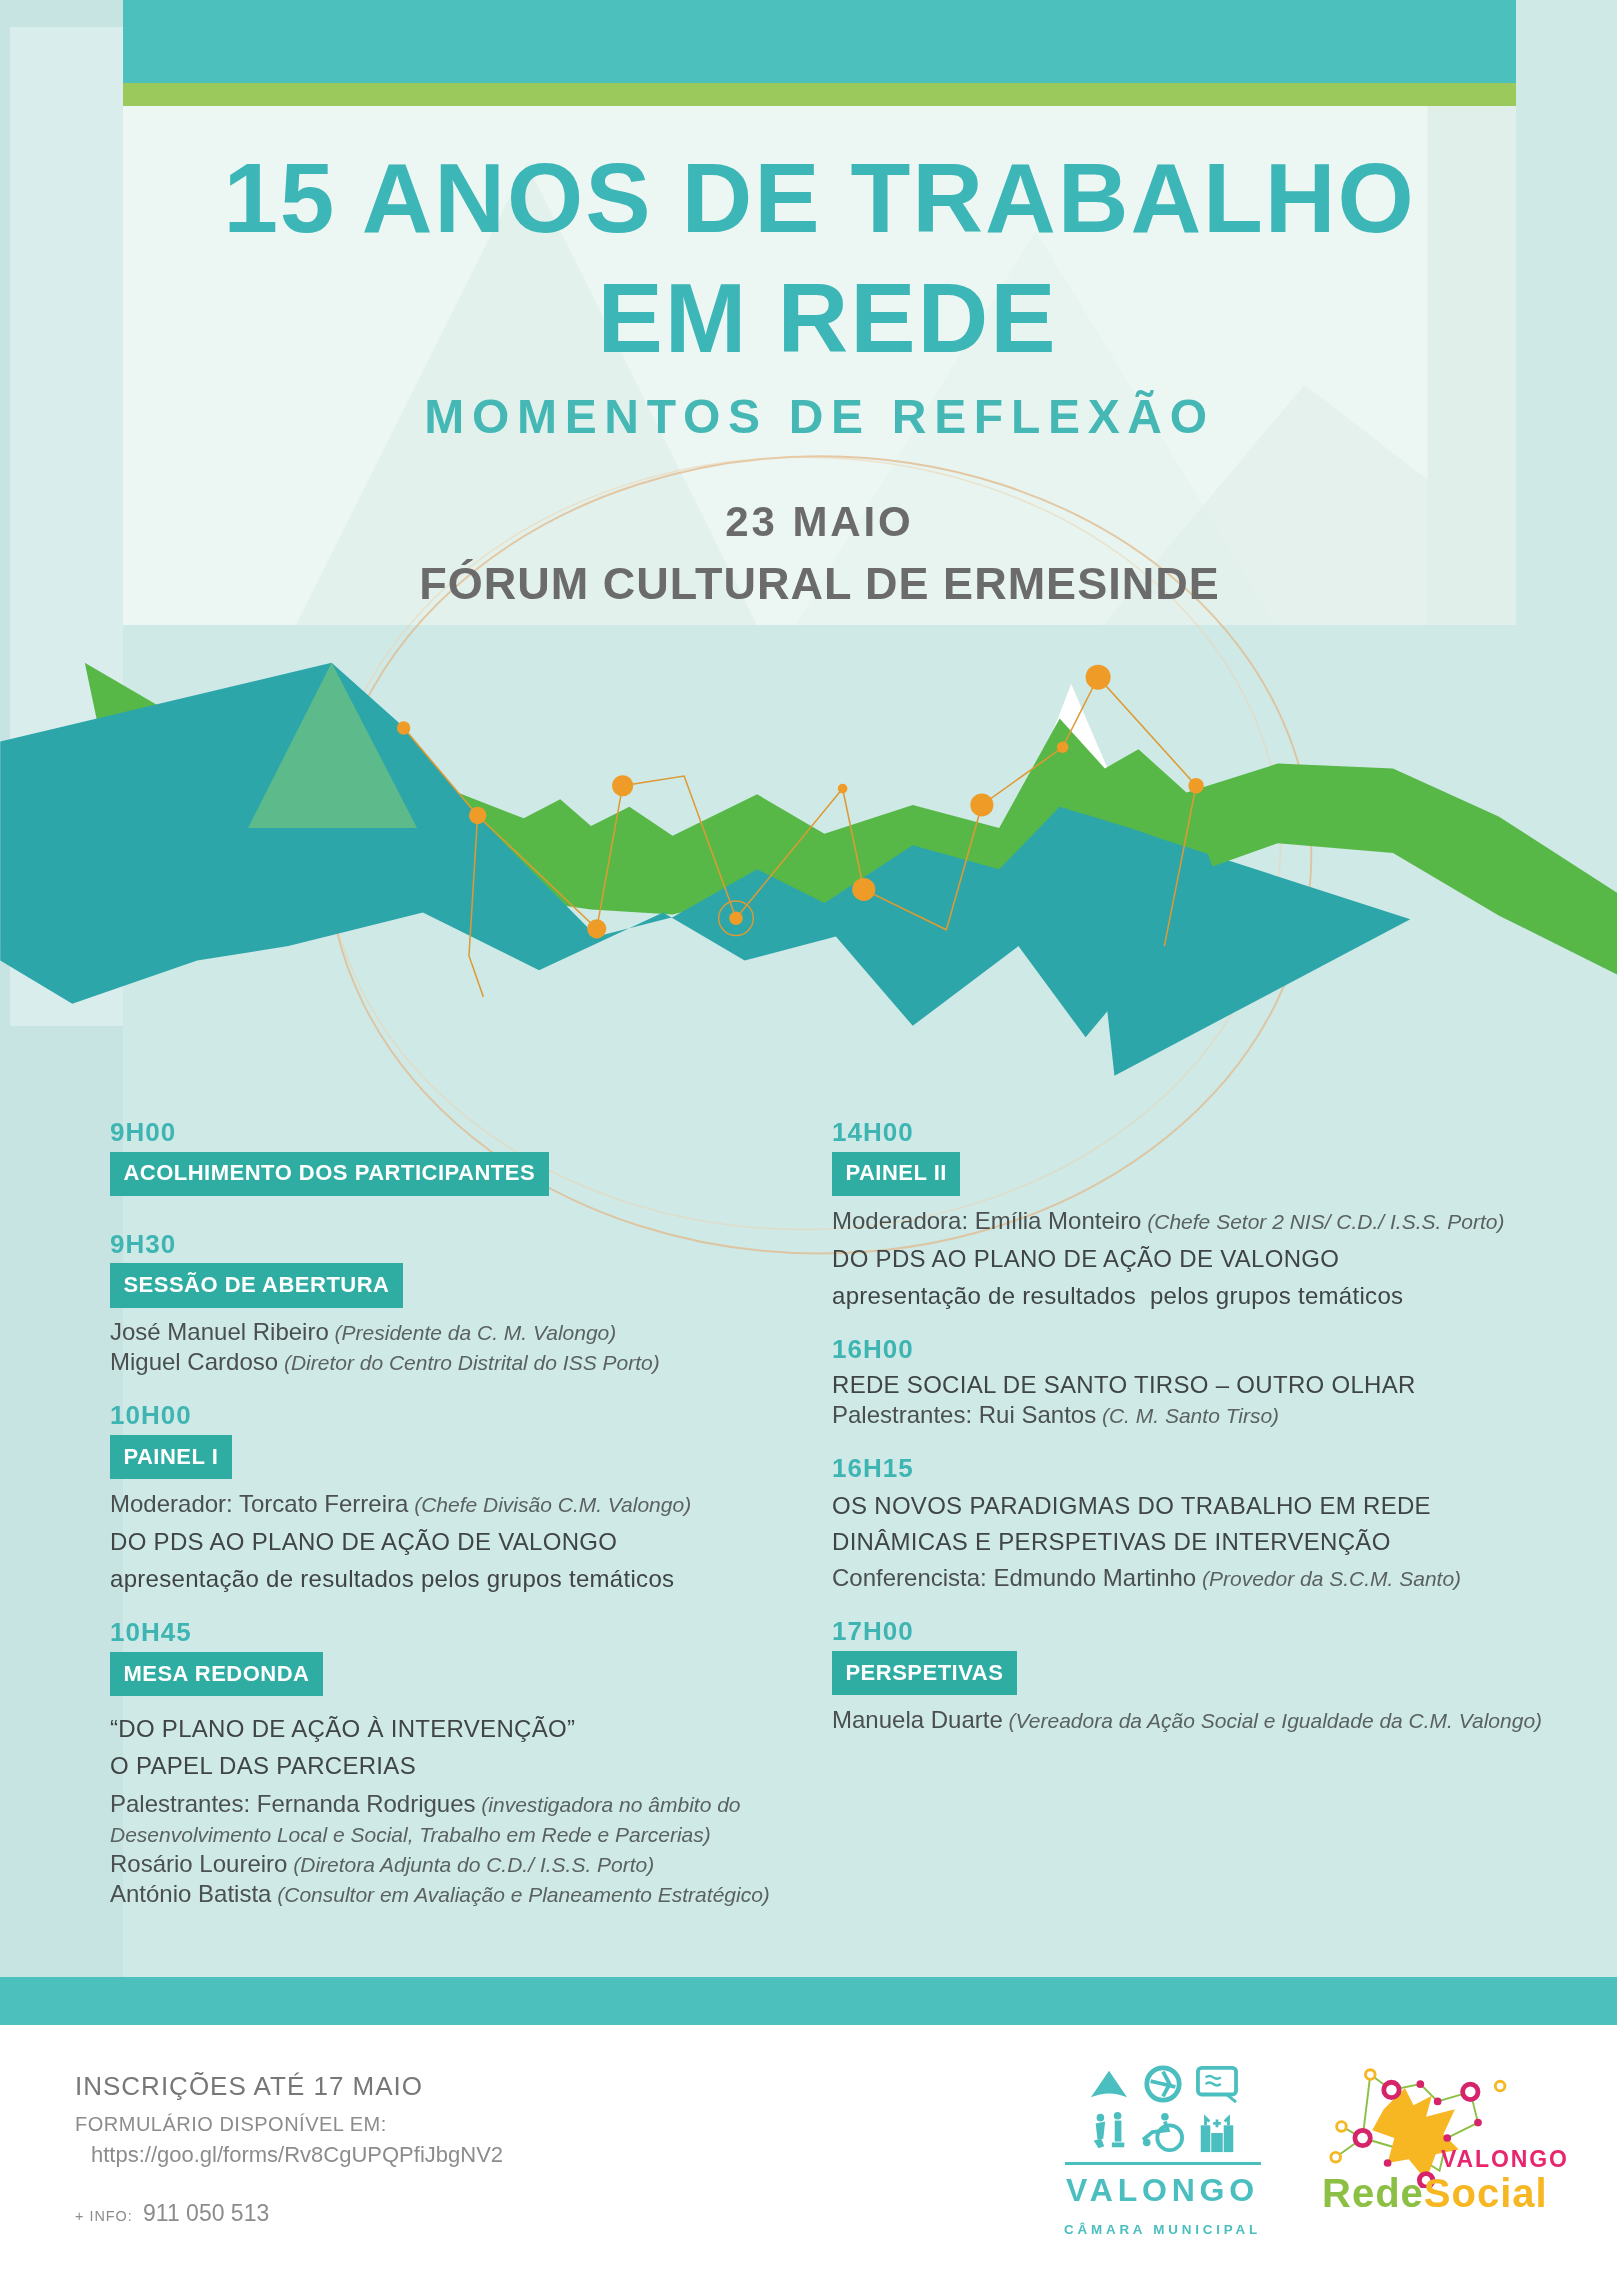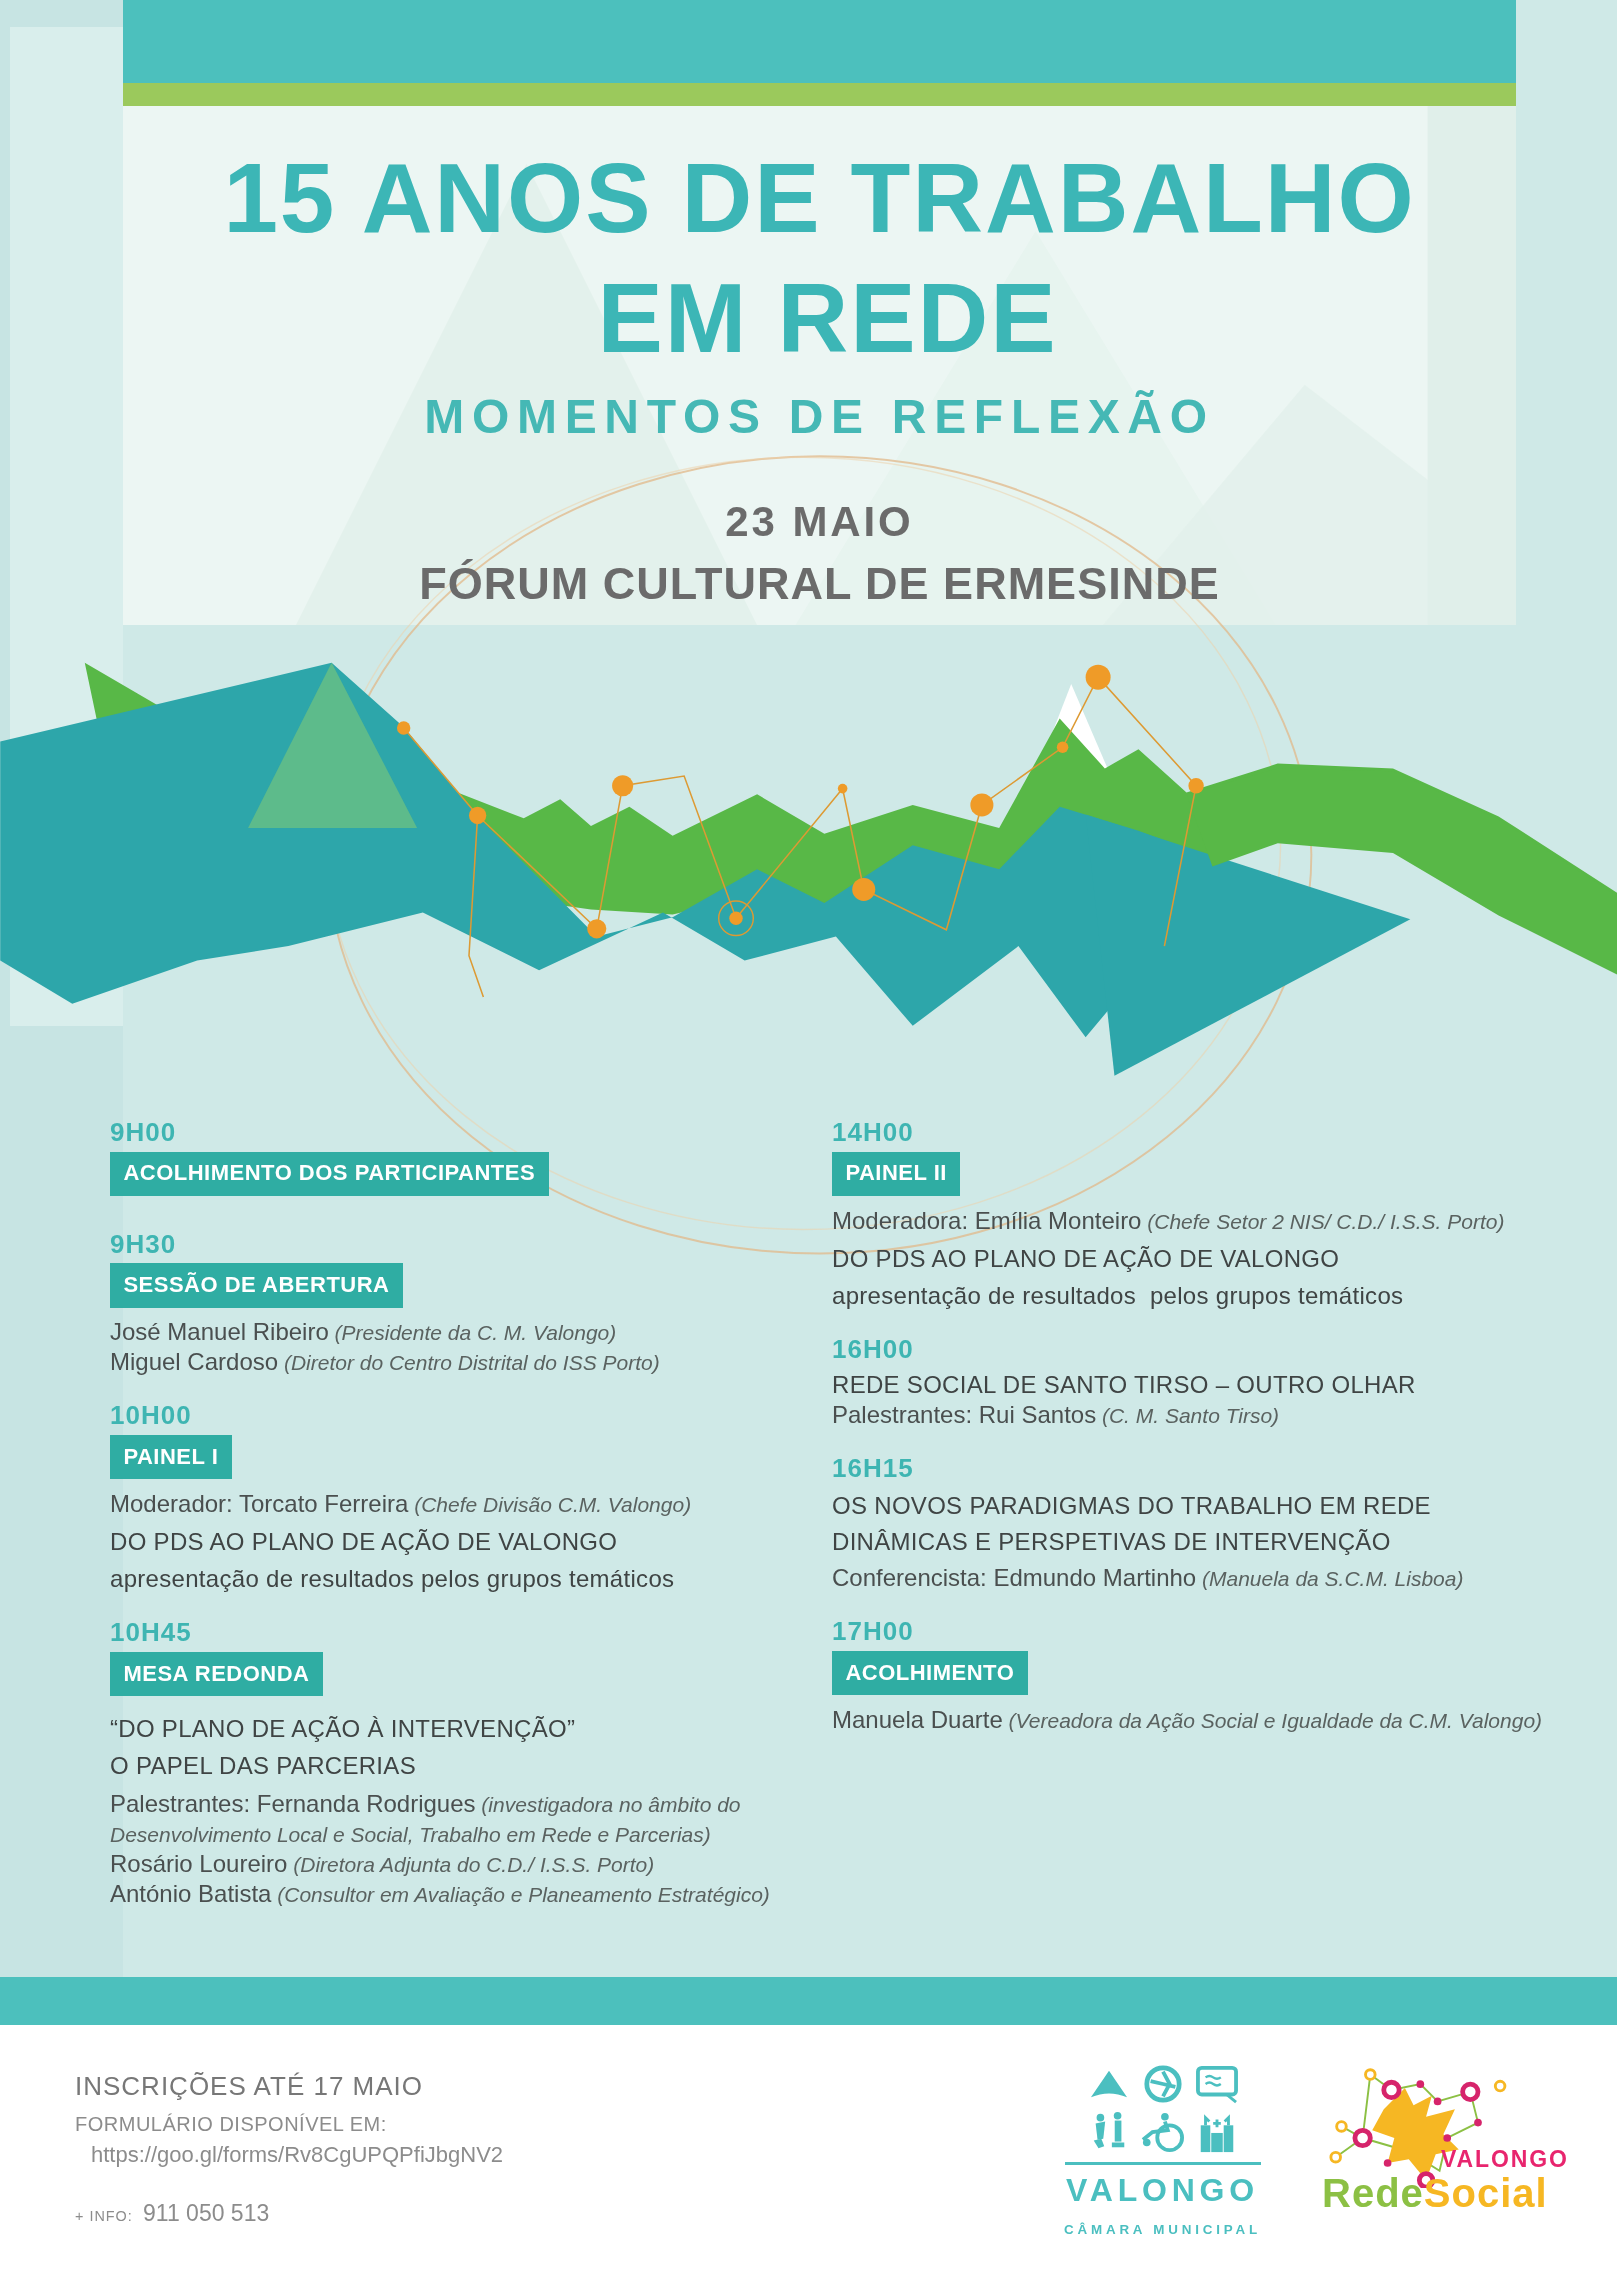--- a/index.html
+++ b/index.html
@@ -183,26 +183,26 @@
     <div class="sched-item">
       <div class="time">16H00</div>
       <div class="sec" style="margin-top:0;">REDE SOCIAL DE SANTO TIRSO – OUTRO OLHAR</div>
       <div class="person"><span class="pname">Palestrantes: Rui Santos</span><span class="prole">(C. M. Santo Tirso)</span></div>
     </div>
 
     <div class="sched-item">
       <div class="time">16H15</div>
       <div class="sec first">OS NOVOS PARADIGMAS DO TRABALHO EM REDE</div>
       <div class="sec">DINÂMICAS E PERSPETIVAS DE INTERVENÇÃO</div>
-      <div class="person" style="margin-top:5.8px;"><span class="pname">Conferencista: Edmundo Martinho</span><span class="prole">(Manuela da S.C.M. Lisboa)</span></div>
+      <div class="person" style="margin-top:5.8px;"><span class="pname">Conferencista: Edmundo Martinho</span><span class="prole">(Provedor da S.C.M. Santo)</span></div>
     </div>
 
     <div class="sched-item">
       <div class="time">17H00</div>
-      <div><span class="badge">ACOLHIMENTO</span></div>
+      <div><span class="badge">PERSPETIVAS</span></div>
       <div class="person"><span class="pname">Manuela Duarte</span><span class="prole">(Vereadora da Ação Social e Igualdade da C.M. Valongo)</span></div>
     </div>
   </div>
 
   <div class="footer-band"></div>
 
   <div class="footer">
     <div class="f-title">INSCRIÇÕES ATÉ 17 MAIO</div>
     <div class="f-label">FORMULÁRIO DISPONÍVEL EM:</div>
     <div class="f-url">https://goo.gl/forms/Rv8CgUPQPfiJbgNV2</div>

